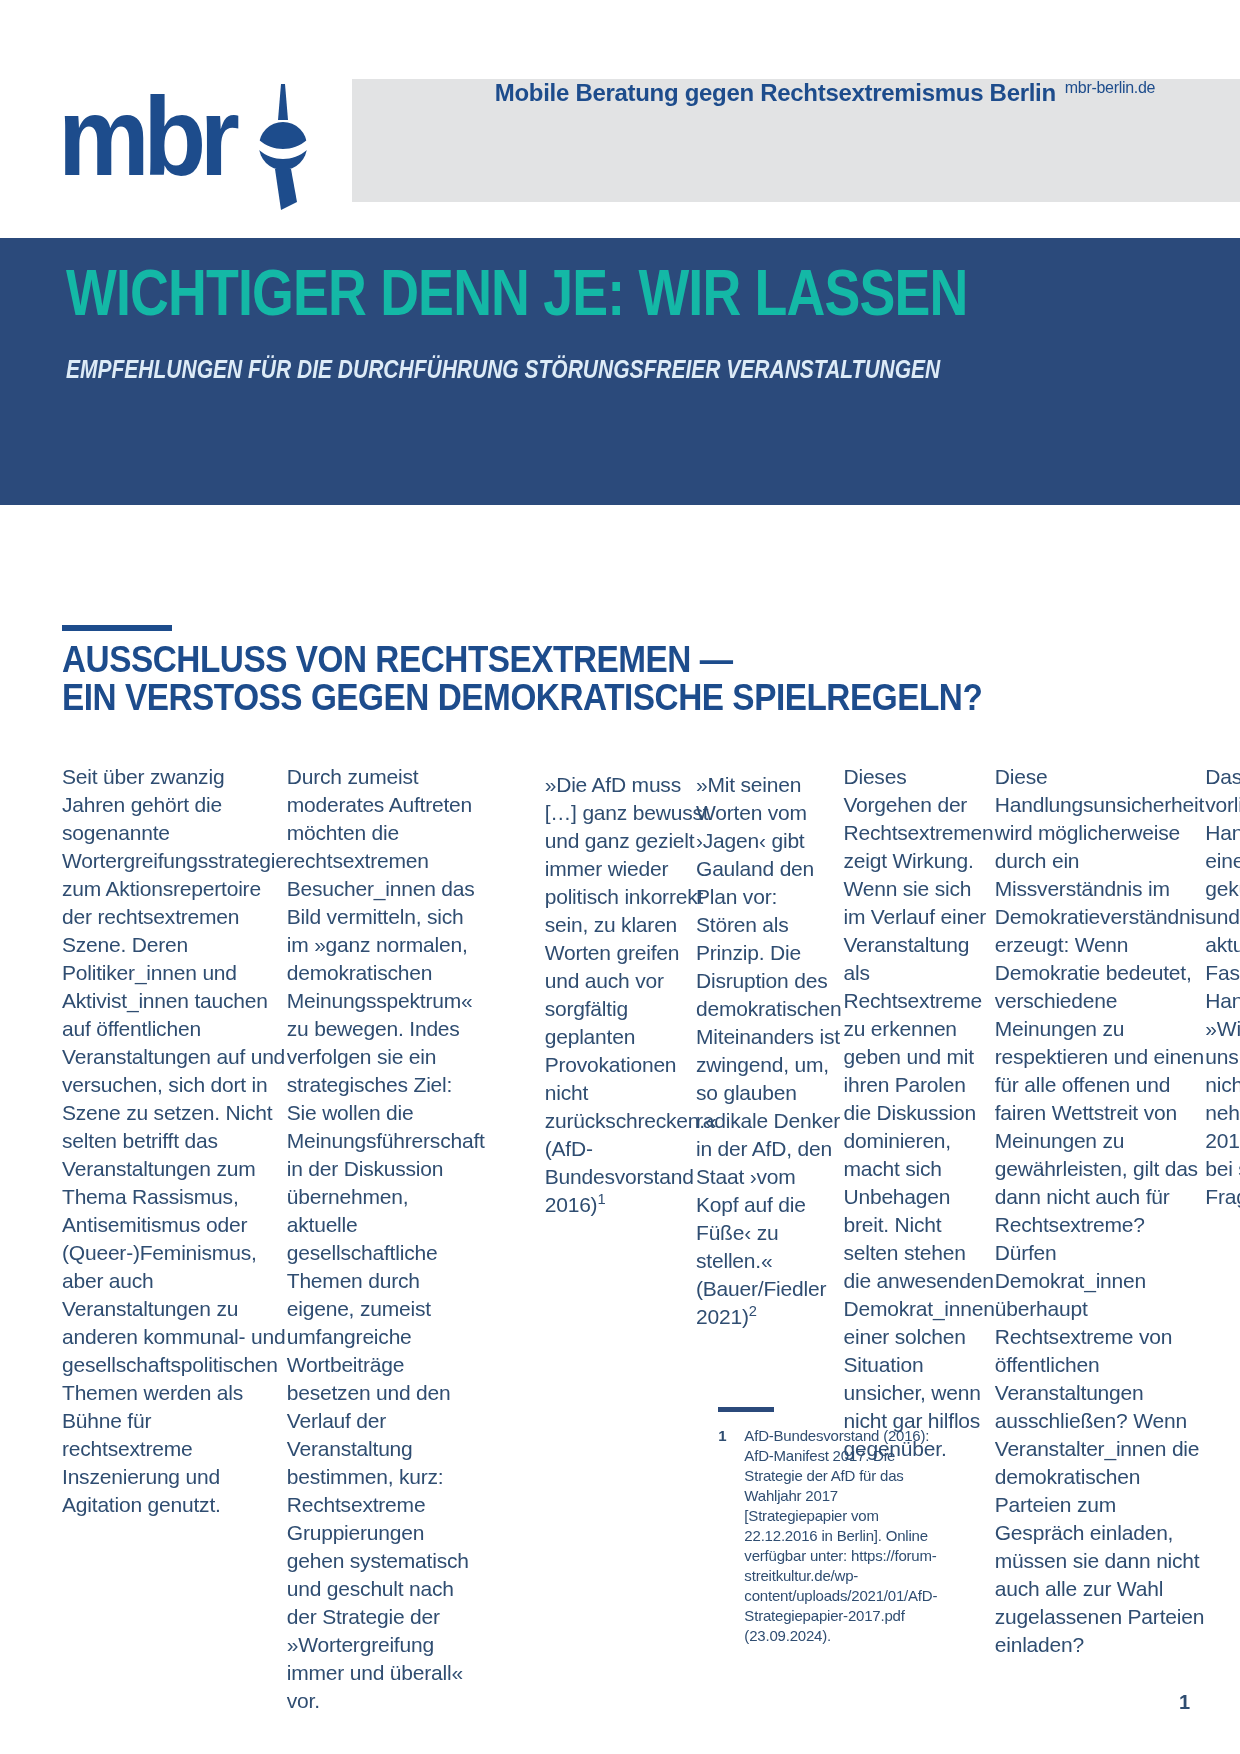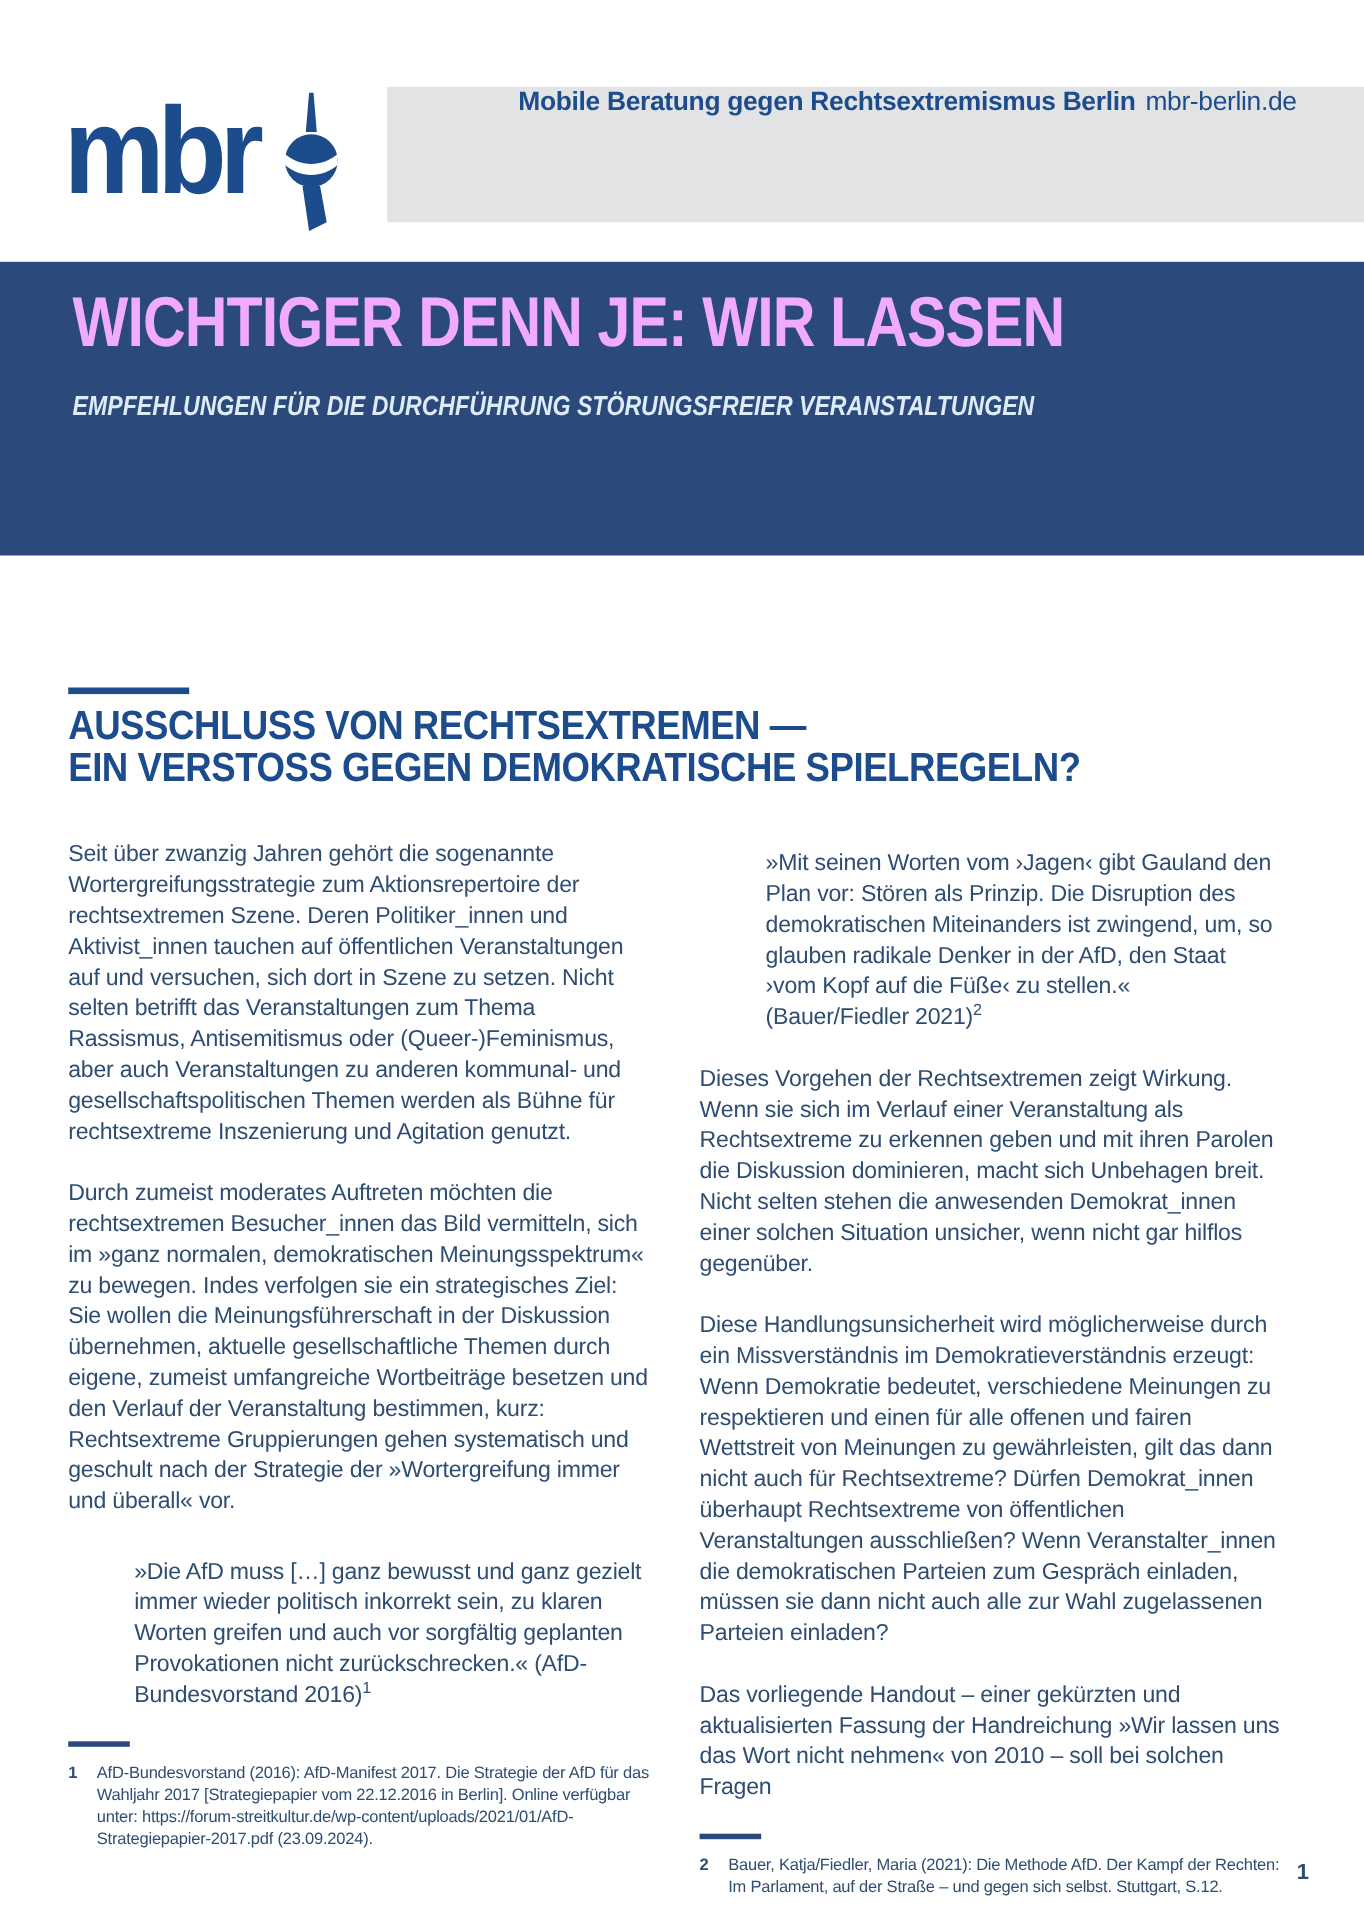--- a/index.html
+++ b/index.html
@@ -17,46 +17,46 @@
   }
   
   .header-row{position:relative;height:238px;}
   .gray-bar{
     position:absolute;left:352px;right:0;top:79px;height:123px;
     background:var(--header-gray);
     display:flex;flex-direction:row;justify-content:center;
     padding-left:58px;box-sizing:border-box;gap:9px;
   }
   .org-name{font-size:24px;font-weight:bold;color:var(--brand-blue);letter-spacing:-0.3px;}
-  .org-site{font-size:24px;color:var(--brand-blue);letter-spacing:-0.3px;}
+  .org-site{font-size:16px;color:var(--brand-blue);letter-spacing:-0.3px;}
   .logo{position:absolute;left:58px;top:84px;display:flex;align-items:flex-start;}
   .logo-text{
     font-weight:bold;font-size:112px;line-height:106px;color:var(--brand-blue);
     letter-spacing:-7px;display:inline-block;transform:scaleX(0.92);transform-origin:0 0;
   }
   .tower{margin-left:10px;margin-top:0;}
   
   .banner{
     height:267px;background:var(--banner-blue);box-sizing:border-box;
     padding:16px 40px 0 66px;overflow:hidden;
   }
-  .t-line{font-weight:bold;font-size:64px;line-height:78px;color:#f0abfc;white-space:nowrap;}
+  .t-line{font-weight:bold;font-size:64px;line-height:78px;color:#14b8a6;white-space:nowrap;}
   .t-line .cond{display:inline-block;transform:scaleX(0.84);transform-origin:0 50%;letter-spacing:-1px;}
   .banner-subtitle{margin-top:24px;font-weight:bold;font-size:25px;line-height:27px;color:var(--subtitle-ice);white-space:nowrap;font-style:italic;}
   .banner-subtitle .cond{display:inline-block;transform:scaleX(0.84);transform-origin:0 50%;}
   
   .section-head{padding-top:120px;margin-left:62px;}
   .section-rule{width:110px;height:6px;background:var(--brand-blue);margin-bottom:10px;}
   .h-line{font-weight:bold;font-size:37px;line-height:38px;color:var(--brand-blue);white-space:nowrap;}
   .h-line .cond{display:inline-block;transform:scaleX(0.9);transform-origin:0 50%;letter-spacing:-0.5px;}
   
   .columns{
     display:flex;margin:46px 76px 0 62px;gap:46px;height:933px;box-sizing:border-box;
   }
-  .col{flex:1 1 0;display:flex;flex-direction:column;min-width:0;}
+  .col{flex:1 1 0;display:flex;flex-direction:row;min-width:0;}
   .body-text{font-size:21px;line-height:28px;letter-spacing:-0.2px;color:var(--text-blue);}
   .para{margin:0 0 28px 0;}
   .quote{margin:8px 0 28px 0;padding-left:60px;padding-right:2px;}
   sup{font-size:70%;line-height:0;}
   
   .footnote-block{margin-top:auto;padding-bottom:50px;}
   .fn-rule{width:56px;height:5px;background:var(--banner-blue);margin-bottom:14px;}
   .fn{display:flex;gap:12px;font-size:15px;line-height:20px;color:var(--text-blue);}
   .fn-num{font-weight:bold;flex:0 0 14px;}
   .fn-text{word-wrap:break-word;overflow-wrap:break-word;min-width:0;}

